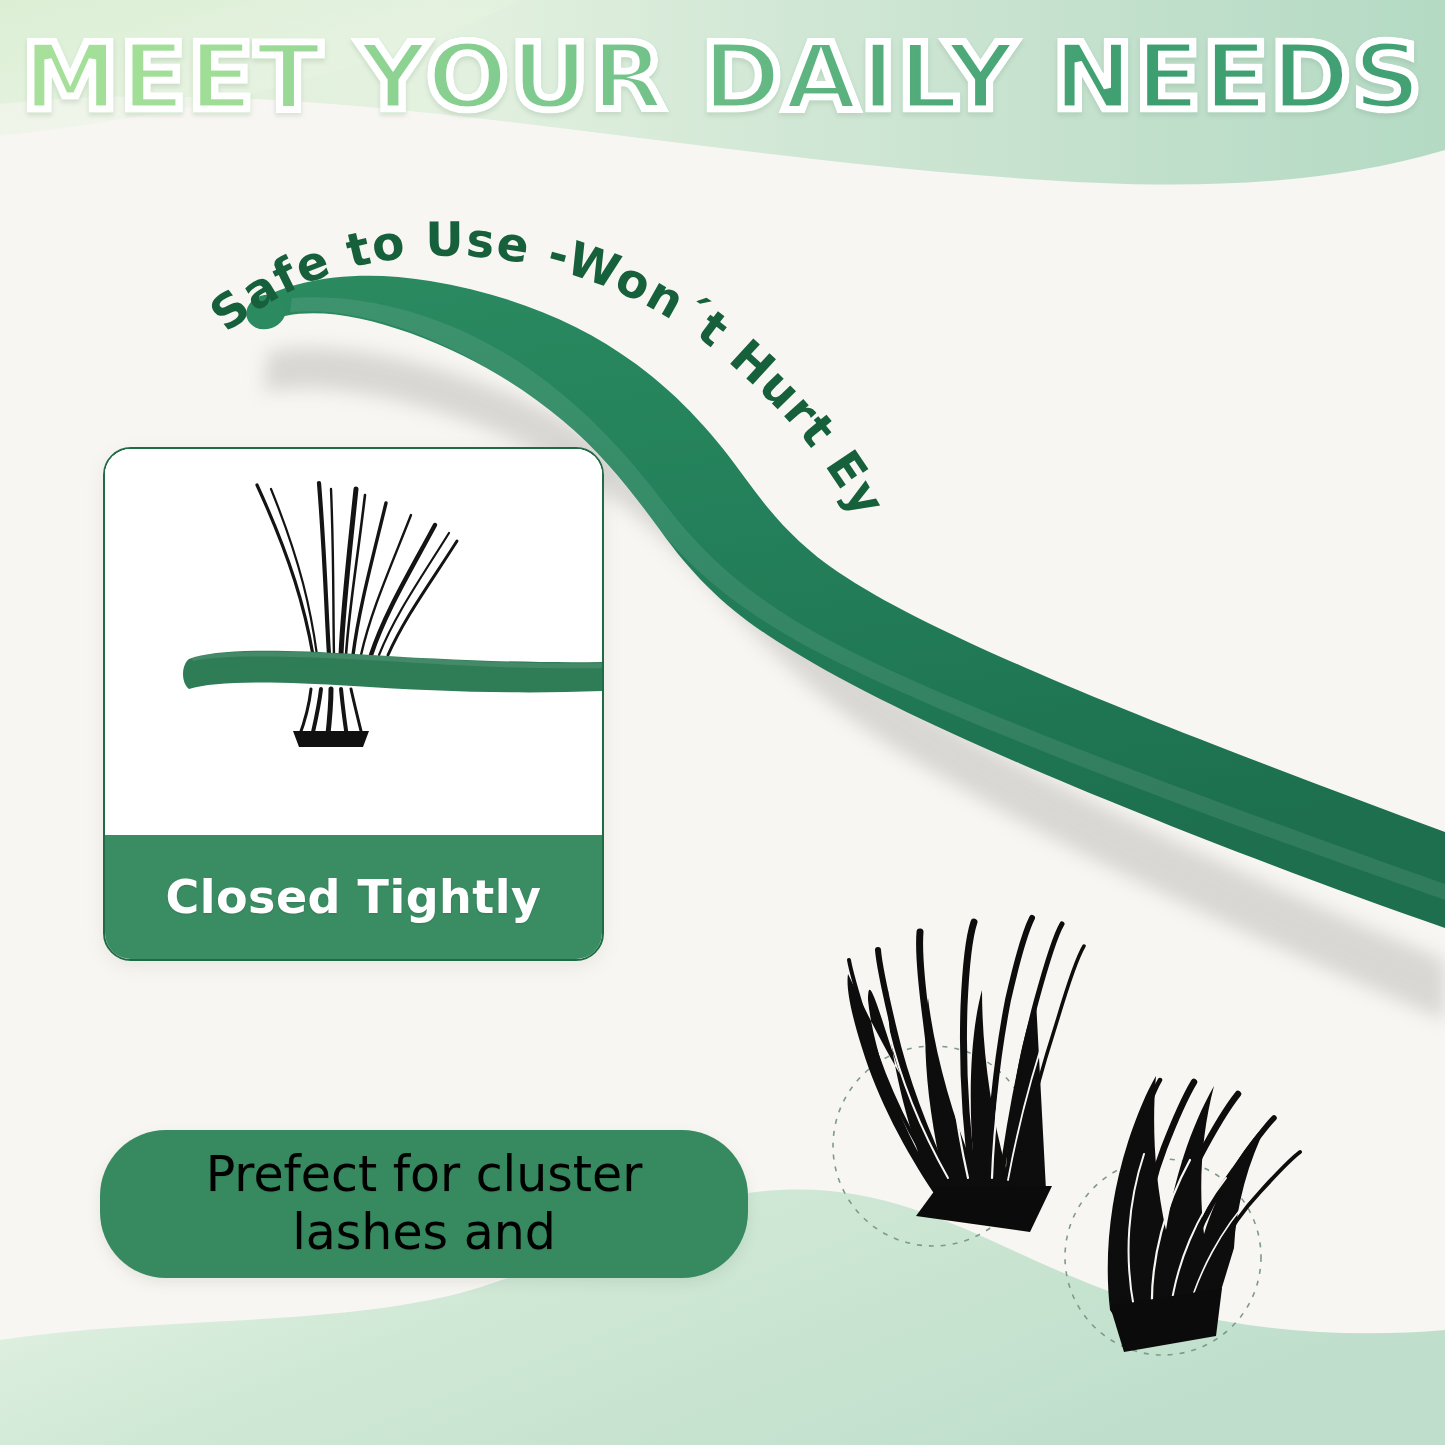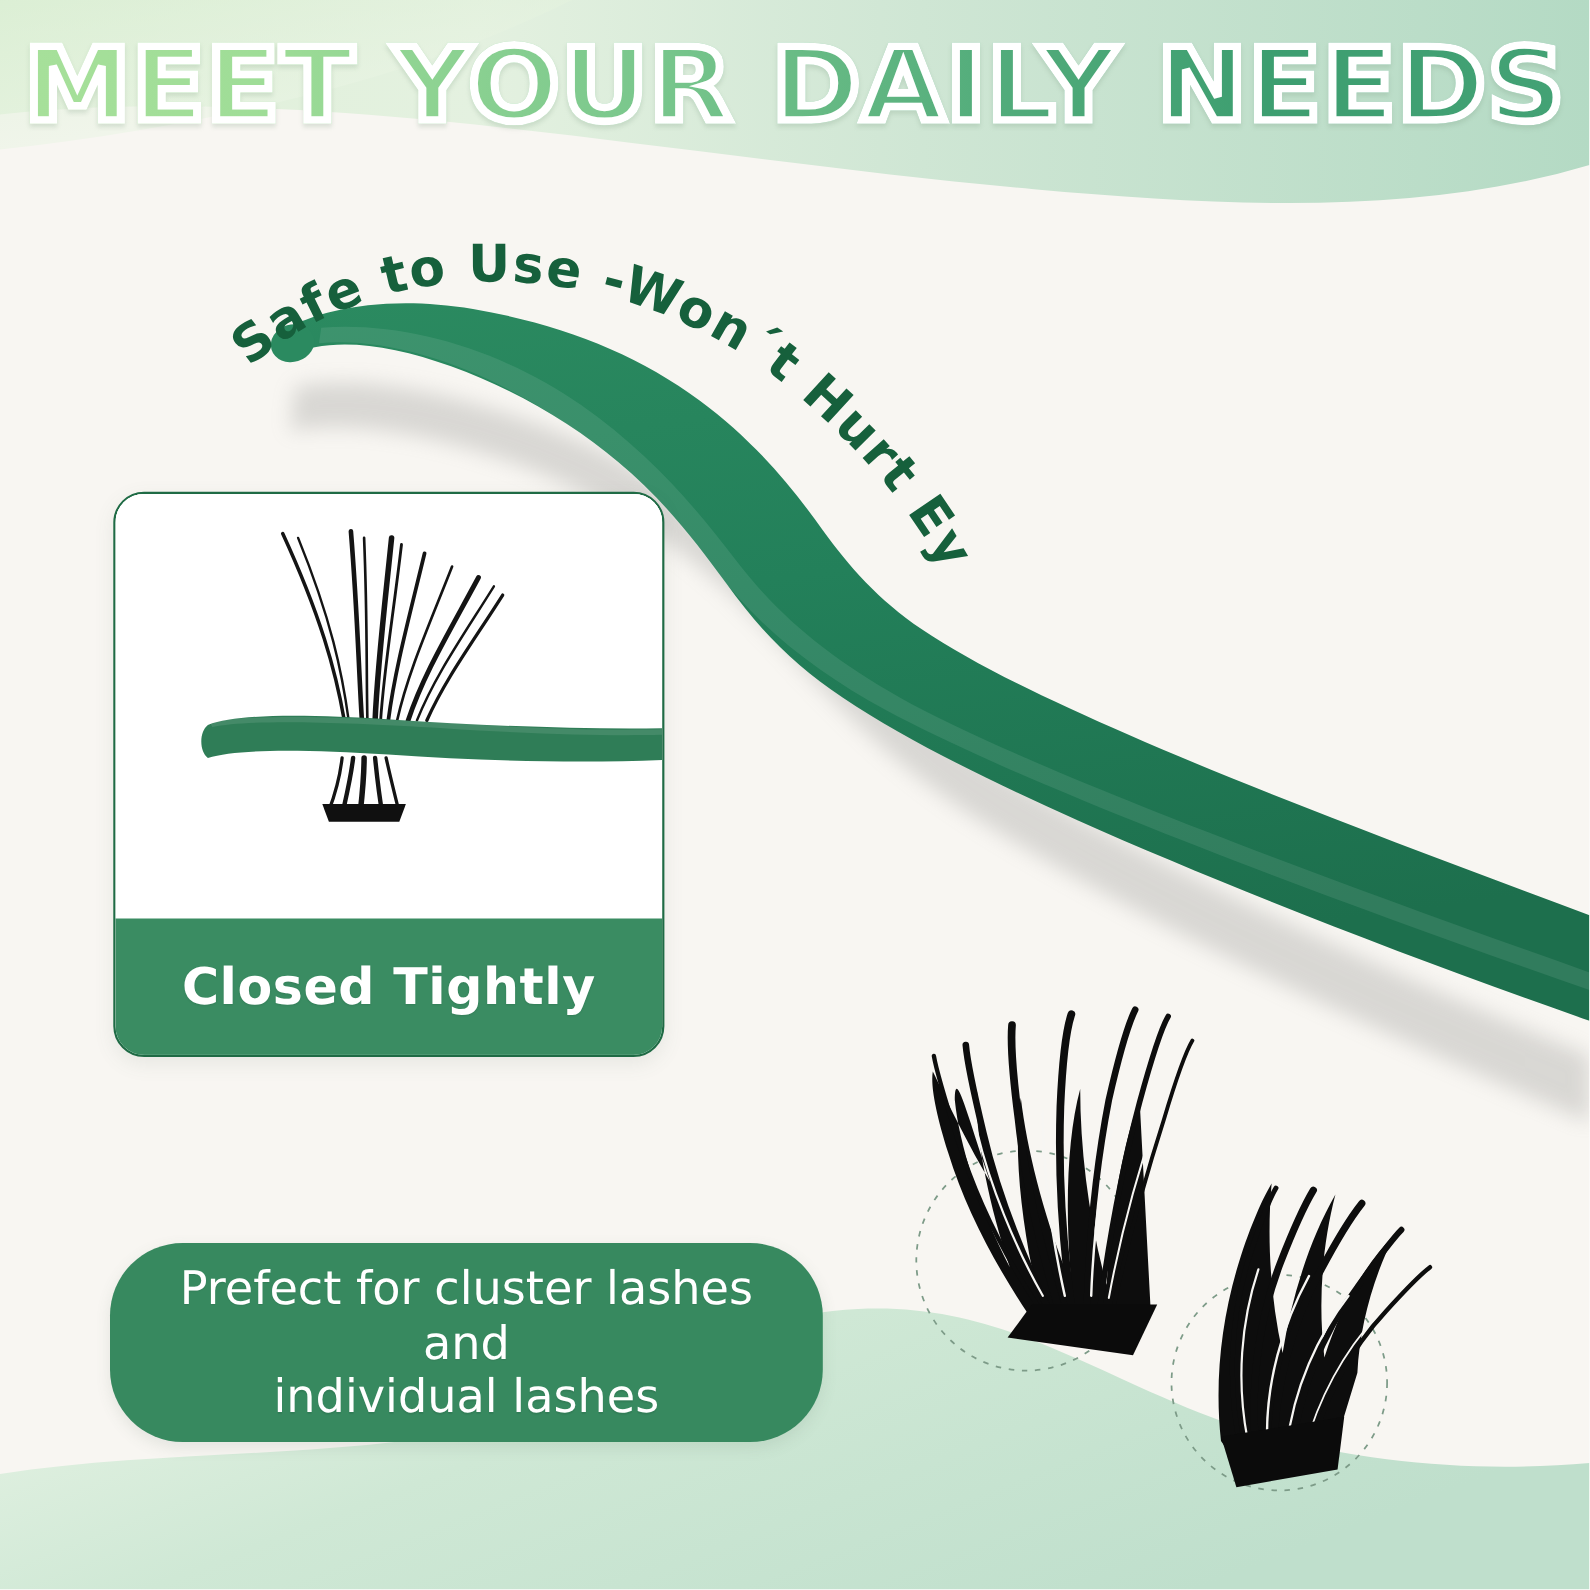--- a/index.html
+++ b/index.html
@@ -126,23 +126,23 @@
     min-height: 132px;
     background: #37895f;
     border-radius: 66px;
     display: flex;
     align-items: center;
     justify-content: center;
     z-index: 8;
     box-shadow: 0 5px 14px rgba(80,110,90,.12);
   }
   #featurePillLabel {
-    color: #ffffff;
+    color: #000000;
     font-family: "DejaVu Sans", sans-serif;
-    font-size: 42px;
+    font-size: 49px;
     line-height: 1.18;
     text-align: center;
     padding: 16px 34px;
     text-shadow: 0 1px 1px rgba(0,0,0,.08);
   }
 
   svg { display: block; }
 </style>
 </head>
 <body>
@@ -366,17 +366,16 @@
         <path d="M1170,1314 C1176,1262 1198,1214 1226,1178" stroke-width="2"></path>
         <path d="M1186,1318 C1198,1272 1222,1228 1252,1196" stroke-width="1.6"></path>
       </g>
       <path d="M1110,1306 L1222,1288 L1216,1336 L1124,1352 Z" fill="#0b0b0b"></path>
     </g>
   </svg>
 
   <div id="featurePill">
     <div id="featurePillLabel">
       <span>Prefect for cluster lashes and</span><br>
-      <span>individual lashes</span>
     </div>
   </div>
 
 </div>
 
 </body></html>

